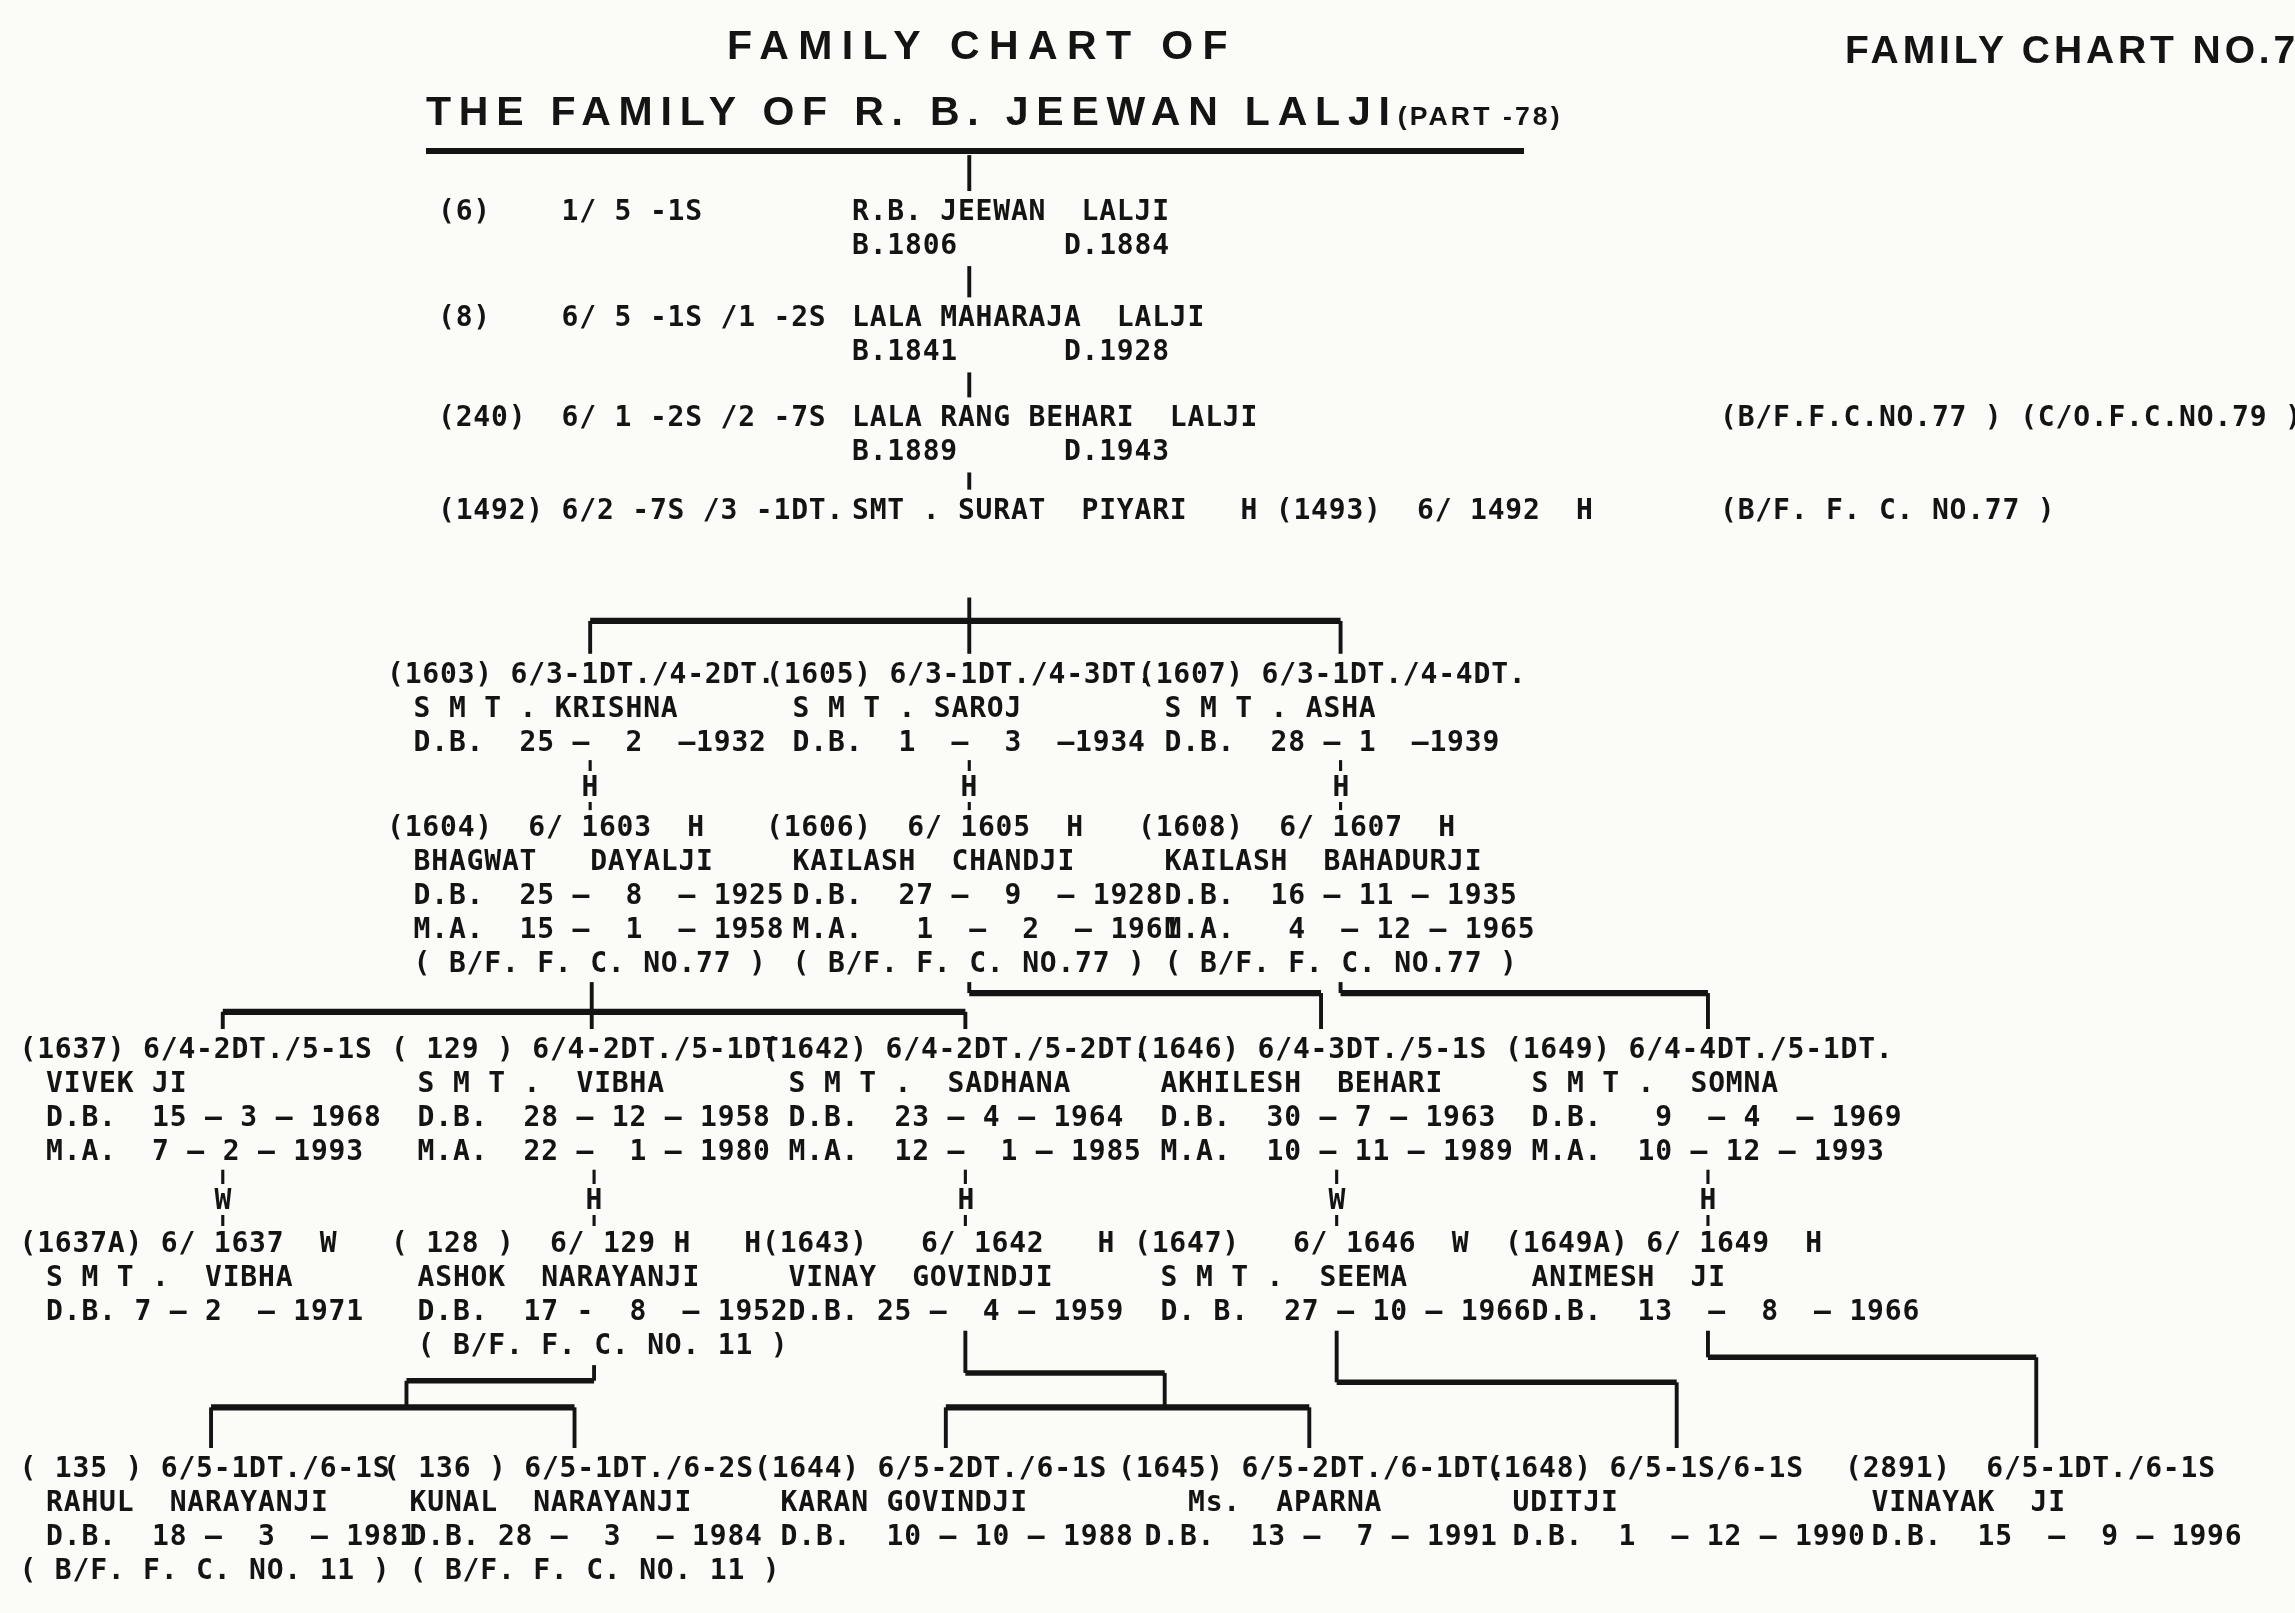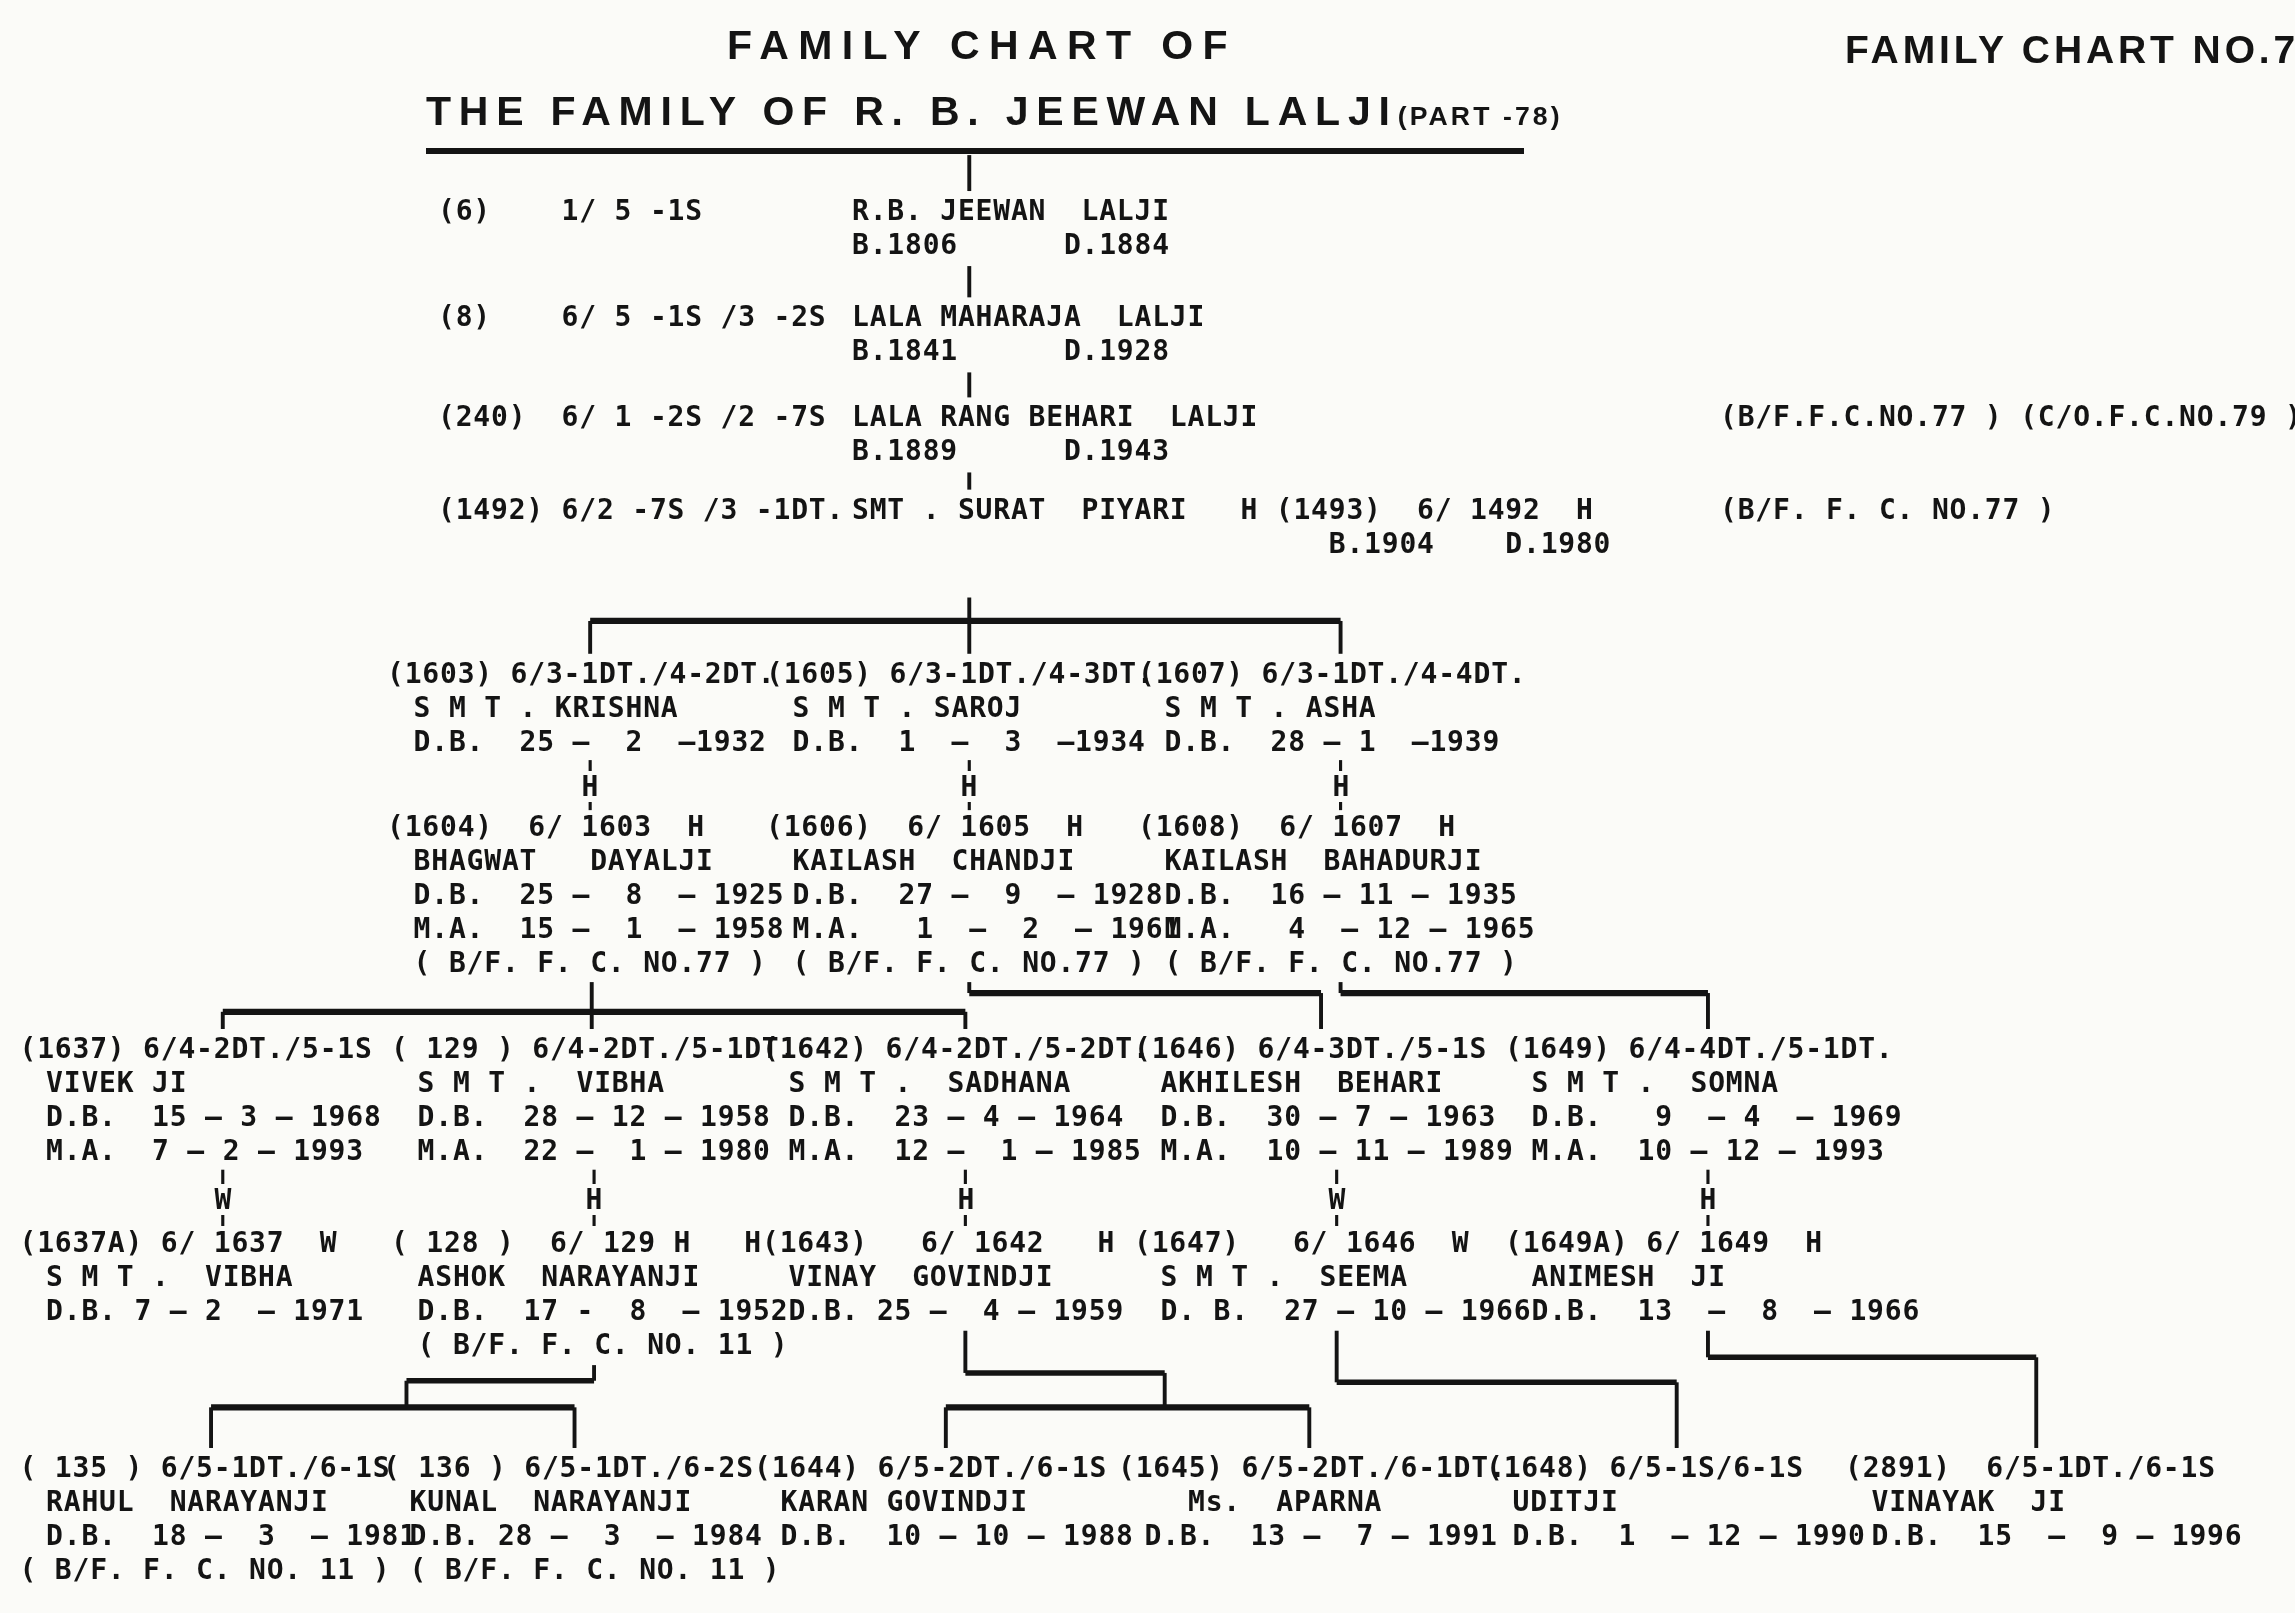--- a/index.html
+++ b/index.html
@@ -102,39 +102,38 @@
 <span class="rel" style="left:1708px;top:1184px;">H</span>
 
 <div class="chain" style="top:194px;">
   <div class="ccode ln">(6)    1/ 5 -1S</div>
   <div class="cbody">
     <div class="ln">R.B. JEEWAN  LALJI</div>
     <div class="ln">B.1806      D.1884</div>
   </div>
 </div>
 <div class="chain" style="top:300px;">
-  <div class="ccode ln">(8)    6/ 5 -1S /3 -2S</div>
+  <div class="ccode ln">(8)    6/ 5 -1S /1 -2S</div>
   <div class="cbody">
     <div class="ln">LALA MAHARAJA  LALJI</div>
     <div class="ln">B.1841      D.1928</div>
   </div>
 </div>
 <div class="chain" style="top:400px;">
   <div class="ccode ln">(240)  6/ 1 -2S /2 -7S</div>
   <div class="cbody">
     <div class="ln">LALA RANG BEHARI  LALJI</div>
     <div class="ln">B.1889      D.1943</div>
   </div>
 </div>
 <div class="abs note-right" style="left:1720px;top:400px;">(B/F.F.C.NO.77 ) (C/O.F.C.NO.79 )</div>
 <div class="chain" style="top:493px;">
   <div class="ccode ln">(1492) 6/2 -7S /3 -1DT.</div>
   <div class="cbody">
     <div class="ln">SMT . SURAT  PIYARI   H (1493)  6/ 1492  H</div>
-    <div class="ln">                           B.1904    D.1980</div>
   </div>
 </div>
 <div class="abs note-right" style="left:1720px;top:493px;">(B/F. F. C. NO.77 )</div>
 
 <div class="entry" style="left:387px;top:657px;">
   <div class="ln">(1603) 6/3-1DT./4-2DT.</div>
   <div class="ln ind">S M T . KRISHNA</div>
   <div class="ln ind">D.B.  25 —  2  —1932</div>
 </div>
 <div class="entry" style="left:766px;top:657px;">

